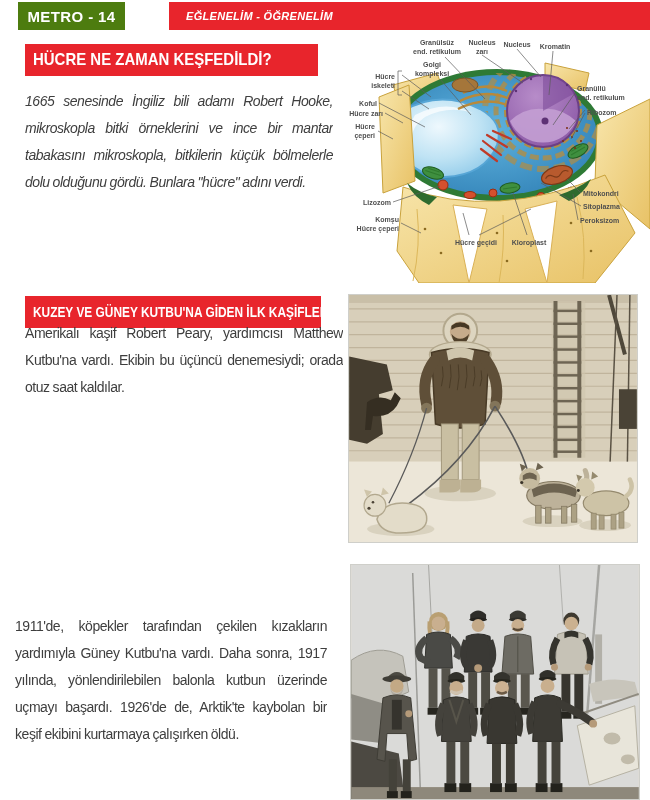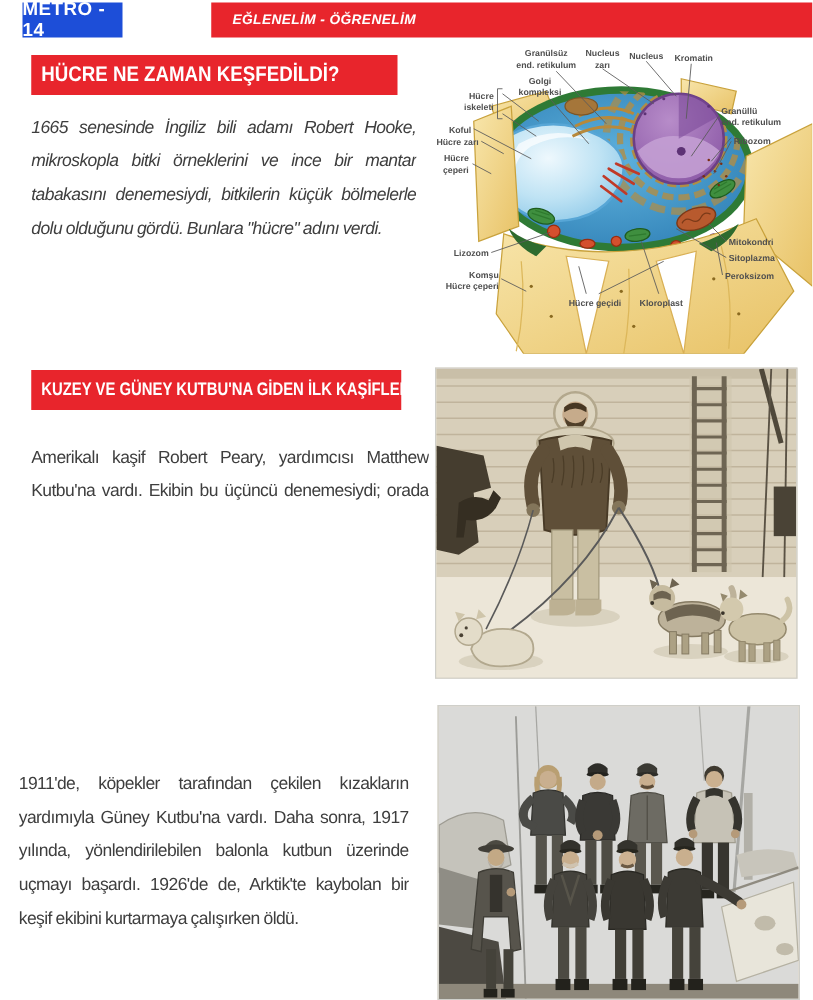--- a/index.html
+++ b/index.html
@@ -1,39 +1,39 @@
 <!DOCTYPE html>
 <html><head>
 <meta charset="utf-8">
 <style>
   html,body{margin:0;padding:0;background:#fff;}
   #page{position:relative;width:650px;height:800px;background:#fff;overflow:hidden;
         font-family:"Liberation Sans",sans-serif;}
   
-  #badge{position:absolute;left:18px;top:2px;width:80px;height:28px;background:#1d4ed8;
+  #badge{position:absolute;left:18px;top:2px;width:107px;height:28px;background:#4d7c0f;
          color:#fff;font-weight:bold;font-size:15px;display:flex;align-items:center;
          justify-content:center;letter-spacing:.4px;}
   #hbanner{position:absolute;left:123px;top:2px;width:527px;height:28px;background:#e8252c;
            color:#fff;display:flex;align-items:center;padding-left:17px;box-sizing:border-box;
            font-size:11px;font-weight:bold;font-style:italic;letter-spacing:.3px;margin-left:46px;}
   
   .sbanner{position:absolute;background:#e8252c;color:#fff;display:flex;align-items:center;
            padding:16px 8px;box-sizing:border-box;height:26px;}
   .sbanner .txt{display:inline-block;white-space:nowrap;font-weight:bold;transform-origin:0 50%;}
   #sb1{left:25px;top:44px;width:293px;}
   #sb1 .txt{font-size:17px;transform:scaleX(.88);}
   #sb2{left:25px;top:296px;width:296px;}
   #sb2 .txt{font-size:14.5px;transform:scaleX(.82);}
   
   .para{position:absolute;color:#3e3e3e;font-size:14px;line-height:27px;
         letter-spacing:-0.45px;word-spacing:-0.5px;}
   .para .jl{text-align:justify;text-align-last:justify;height:27px;overflow:hidden;}
   .para .ll{text-align:left;height:27px;overflow:hidden;}
   #p1{left:25px;top:88px;width:308px;font-style:italic;}
-  #p2{left:25px;top:352px;width:318px;}
+  #p2{left:25px;top:320px;width:318px;}
   #p3{left:15px;top:613px;width:312px;}
   
   #diagram{position:absolute;left:345px;top:33px;width:305px;height:250px;}
   .photo{position:absolute;border:1px solid #cfcfca;box-sizing:border-box;background:#e7dfcf;}
   #photo1{left:348px;top:294px;width:290px;height:249px;}
   #photo2{left:350px;top:564px;width:290px;height:236px;}
   svg{display:block;width:100%;height:100%;}
   .lbl{font-size:7px;fill:#4f4f4f;font-family:"Liberation Sans",sans-serif;font-weight:bold;}
   .ldr{stroke:#5a5a5a;stroke-width:.7;fill:none;}
 </style>
@@ -46,21 +46,21 @@
   <div id="hbanner">
     <span>EĞLENELİM - ÖĞRENELİM</span>
   </div>
 
   <div id="sb1" class="sbanner">
     <span class="txt">HÜCRE NE ZAMAN KEŞFEDİLDİ?</span>
   </div>
   <div id="p1" class="para">
     <div class="jl">1665 senesinde İngiliz bili adamı Robert Hooke,</div>
     <div class="jl">mikroskopla bitki örneklerini ve ince bir mantar</div>
-    <div class="jl">tabakasını denemesiydi, bitkilerin küçük bölmelerle</div>
+    <div class="jl">tabakasını mikroskopla, bitkilerin küçük bölmelerle</div>
     <div class="ll">dolu olduğunu gördü. Bunlara "hücre" adını verdi.</div>
   </div>
 
   <div id="diagram">
     <svg viewBox="0 0 305 250">
       <defs>
         <radialGradient id="vac" cx="40%" cy="35%" r="75%">
           <stop offset="0%" stop-color="#eef8fd"></stop>
             <stop offset="55%" stop-color="#bfe3f4"></stop>
             <stop offset="100%" stop-color="#8cc8e8"></stop>
@@ -237,20 +237,21 @@
       </g>
     </svg>
   </div>
 
   <div id="sb2" class="sbanner">
     <span class="txt">KUZEY VE GÜNEY KUTBU'NA GİDEN İLK KAŞİFLER</span>
   </div>
   <div id="p2" class="para">
     <div class="jl">Amerikalı kaşif Robert Peary, yardımcısı Matthew</div>
     <div class="jl">Kutbu'na vardı. Ekibin bu üçüncü denemesiydi; orada</div>
+    <div class="ll">otuz saat kaldılar.</div>
   </div>
 
   <div id="photo1" class="photo">
     <svg viewBox="0 0 290 249">
       <rect width="290" height="249" fill="#e7dfcf"></rect>
       <rect width="290" height="168" fill="#d8cfba"></rect>
       <g stroke="#c0b49c" stroke-width="1.2">
         <path d="M0,14 H290"></path>
           <path d="M0,27 H290"></path>
           <path d="M0,40 H290"></path>

